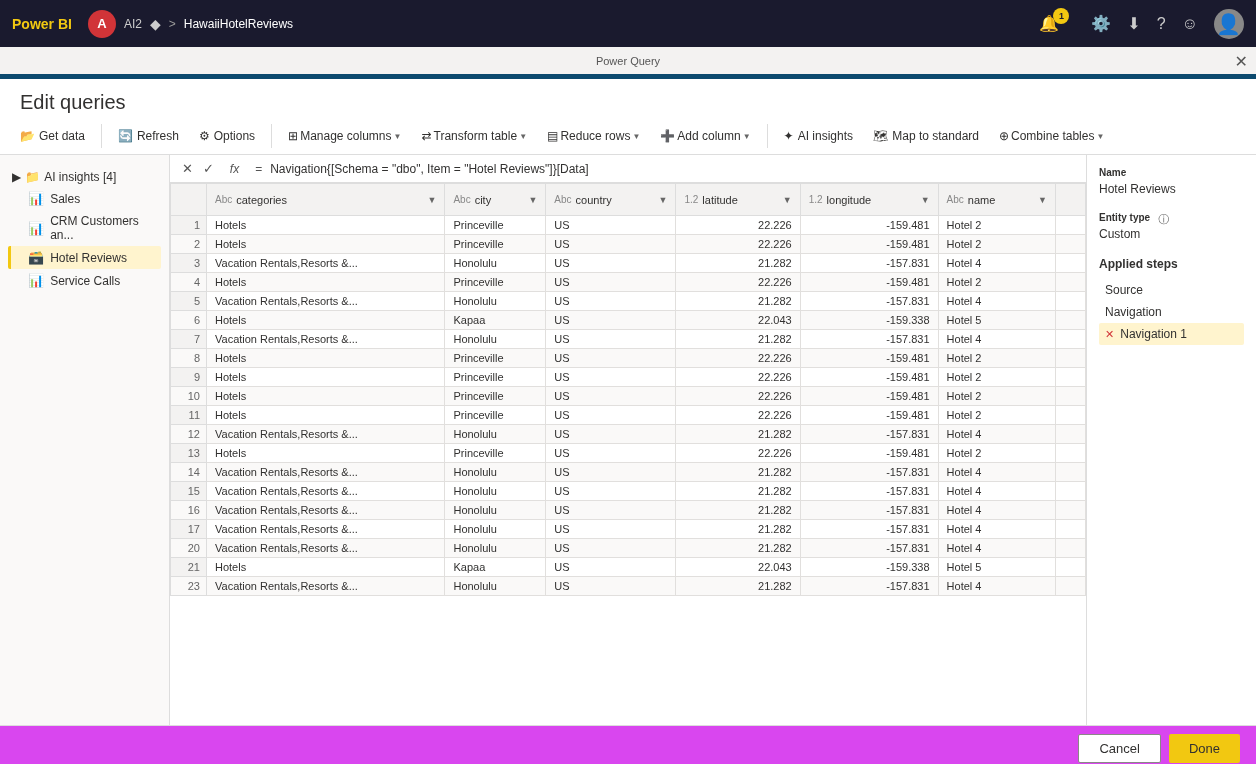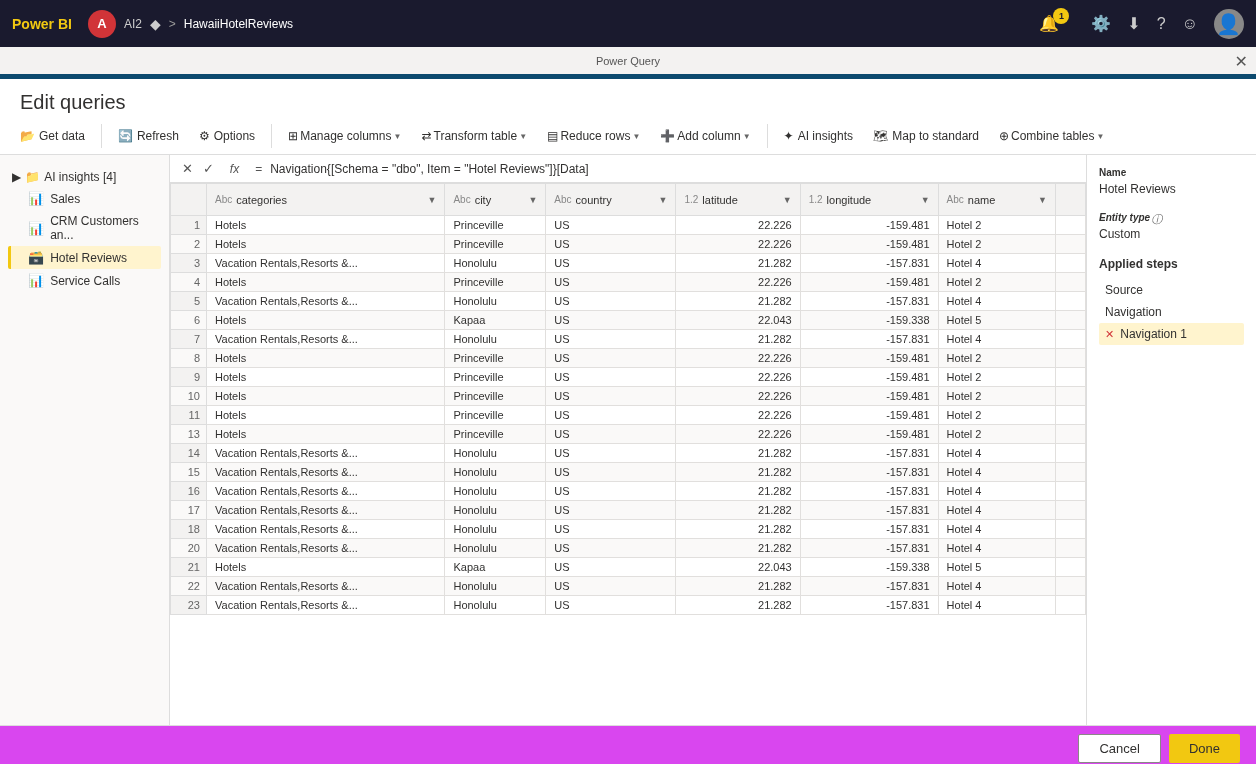--- a/index.html
+++ b/index.html
@@ -62,21 +62,21 @@
     .data-table td { border: 1px solid #e1dfdd; padding: 3px 8px; font-size: 11px; white-space: nowrap; overflow: hidden; max-width: 180px; text-overflow: ellipsis; }
     .data-table tr:nth-child(even) td { background: #faf9f8; }
     .data-table .row-num { background: #f3f2f1; color: #666; font-size: 11px; text-align: right; padding: 3px 6px; min-width: 30px; border: 1px solid #ddd; }
     .data-table .num-cell { text-align: right; }
 
     
     .right-panel { width: 170px; min-width: 170px; border-left: 1px solid #ddd; background: white; padding: 12px; overflow-y: auto; }
     .right-panel-section { margin-bottom: 16px; }
     .right-panel-label { font-size: 10px; font-weight: 600; color: #323130; margin-bottom: 4px; text-transform: none; }
     .right-panel-value { font-size: 12px; color: #323130; margin-bottom: 8px; }
-    .entity-type-row { display: flex; align-items: center; gap: 1px; font-style: italic; }
+    .entity-type-row { display: flex; align-items: center; gap: 8px; }
     .entity-type-info { font-size: 11px; color: #666; cursor: pointer; }
     .applied-steps-title { font-size: 12px; font-weight: 600; color: #323130; margin-bottom: 8px; }
     .step-item { display: flex; align-items: center; gap: 6px; padding: 4px 6px; font-size: 12px; color: #323130; cursor: pointer; border-radius: 2px; }
     .step-item.active { background: #fff4ce; }
     .step-delete { font-size: 11px; color: #d13438; cursor: pointer; }
 
     
     .modal-footer { border-top: 1px solid #ddd; padding: 8px 16px; display: flex; justify-content: flex-end; gap: 8px; background: #d946ef; }
     .btn-cancel { border: 1px solid #8a8886; background: white; padding: 6px 20px; font-size: 13px; cursor: pointer; border-radius: 2px; color: #323130; }
     .btn-done { border: none; background: #f2c811; padding: 6px 20px; font-size: 13px; cursor: pointer; border-radius: 2px; color: #323130; font-weight: 500; }
@@ -377,20 +377,30 @@
     <td class="row-num">11</td>
     <td>Hotels</td>
     <td>Princeville</td>
     <td>US</td>
     <td class="num-cell">22.226</td>
     <td class="num-cell">-159.481</td>
     <td>Hotel 2</td>
     <td></td>
   </tr>
                 <tr>
+    <td class="row-num">12</td>
+    <td>Vacation Rentals,Resorts &amp;...</td>
+    <td>Honolulu</td>
+    <td>US</td>
+    <td class="num-cell">21.282</td>
+    <td class="num-cell">-157.831</td>
+    <td>Hotel 4</td>
+    <td></td>
+  </tr>
+                <tr>
     <td class="row-num">13</td>
     <td>Hotels</td>
     <td>Princeville</td>
     <td>US</td>
     <td class="num-cell">22.226</td>
     <td class="num-cell">-159.481</td>
     <td>Hotel 2</td>
     <td></td>
   </tr>
                 <tr>
@@ -418,30 +428,20 @@
     <td>Vacation Rentals,Resorts &amp;...</td>
     <td>Honolulu</td>
     <td>US</td>
     <td class="num-cell">21.282</td>
     <td class="num-cell">-157.831</td>
     <td>Hotel 4</td>
     <td></td>
   </tr>
                 <tr>
     <td class="row-num">17</td>
-    <td>Vacation Rentals,Resorts &amp;...</td>
-    <td>Honolulu</td>
-    <td>US</td>
-    <td class="num-cell">21.282</td>
-    <td class="num-cell">-157.831</td>
-    <td>Hotel 4</td>
-    <td></td>
-  </tr>
-                <tr>
-    <td class="row-num">18</td>
     <td>Vacation Rentals,Resorts &amp;...</td>
     <td>Honolulu</td>
     <td>US</td>
     <td class="num-cell">21.282</td>
     <td class="num-cell">-157.831</td>
     <td>Hotel 4</td>
     <td></td>
   </tr>
                 <tr>
     <td class="row-num">20</td>
@@ -454,30 +454,20 @@
     <td></td>
   </tr>
                 <tr>
     <td class="row-num">21</td>
     <td>Hotels</td>
     <td>Kapaa</td>
     <td>US</td>
     <td class="num-cell">22.043</td>
     <td class="num-cell">-159.338</td>
     <td>Hotel 5</td>
-    <td></td>
-  </tr>
-                <tr>
-    <td class="row-num">22</td>
-    <td>Vacation Rentals,Resorts &amp;...</td>
-    <td>Honolulu</td>
-    <td>US</td>
-    <td class="num-cell">21.282</td>
-    <td class="num-cell">-157.831</td>
-    <td>Hotel 4</td>
     <td></td>
   </tr>
                 <tr>
     <td class="row-num">23</td>
     <td>Vacation Rentals,Resorts &amp;...</td>
     <td>Honolulu</td>
     <td>US</td>
     <td class="num-cell">21.282</td>
     <td class="num-cell">-157.831</td>
     <td>Hotel 4</td>

